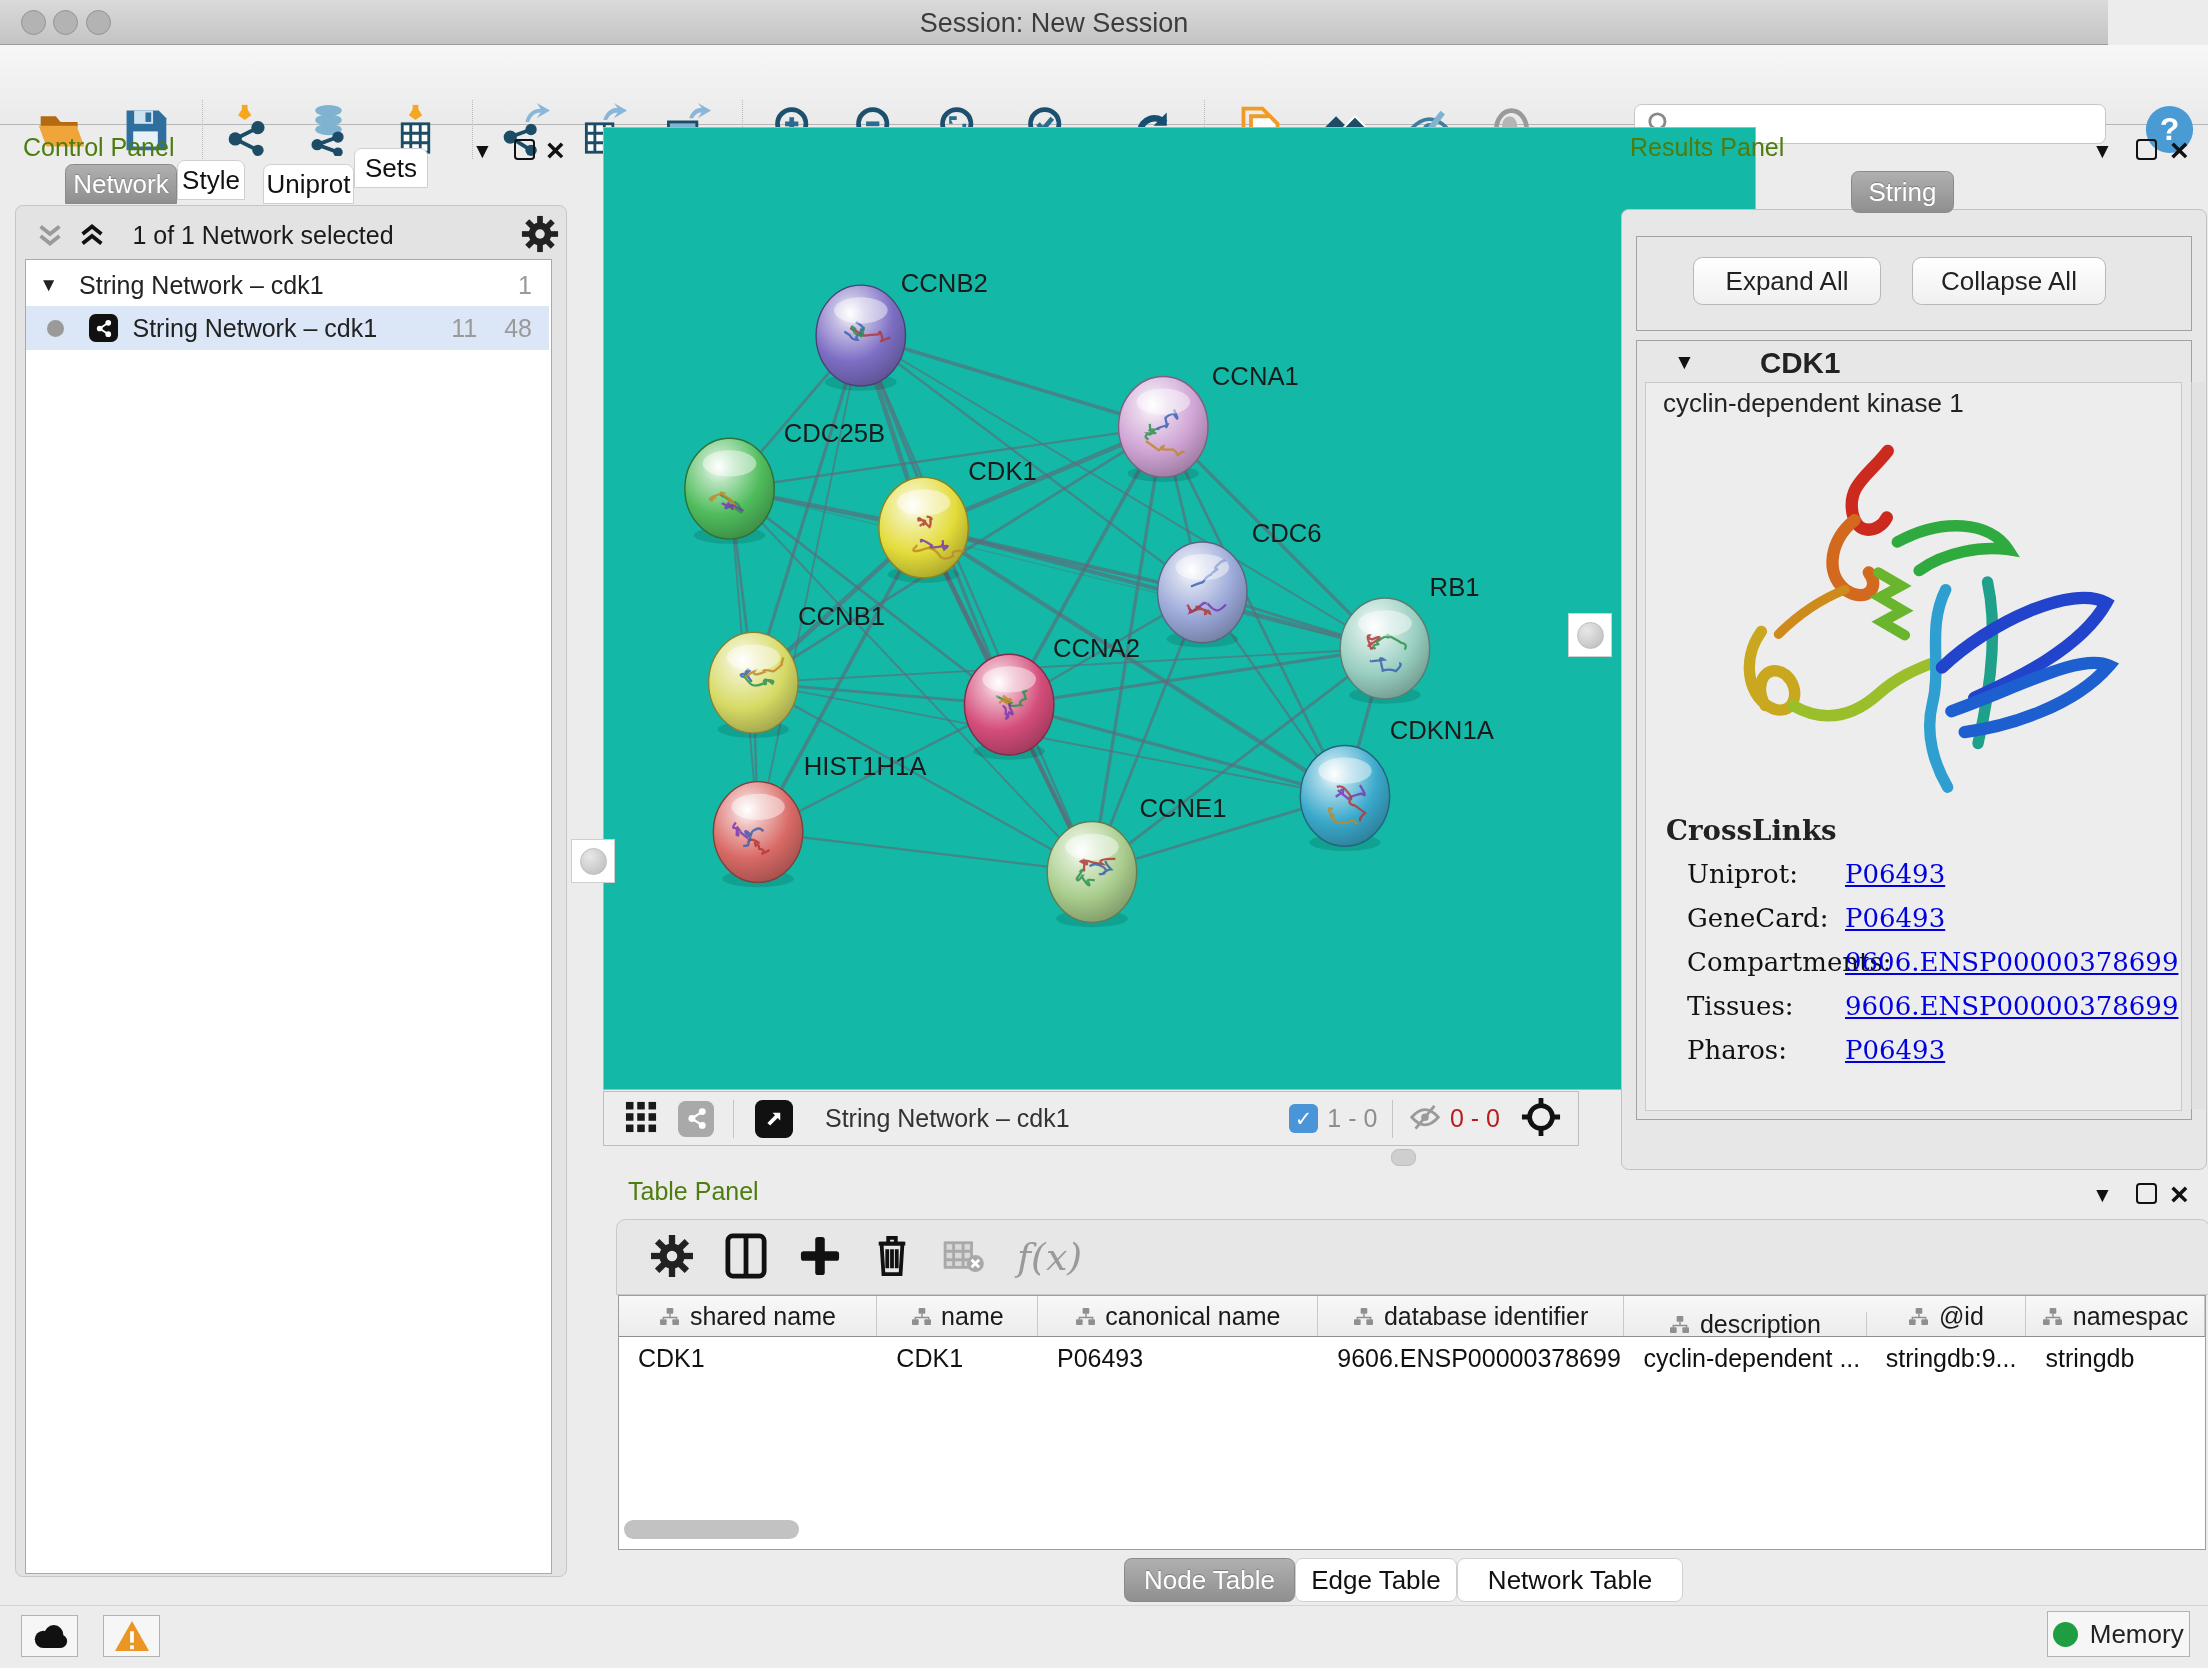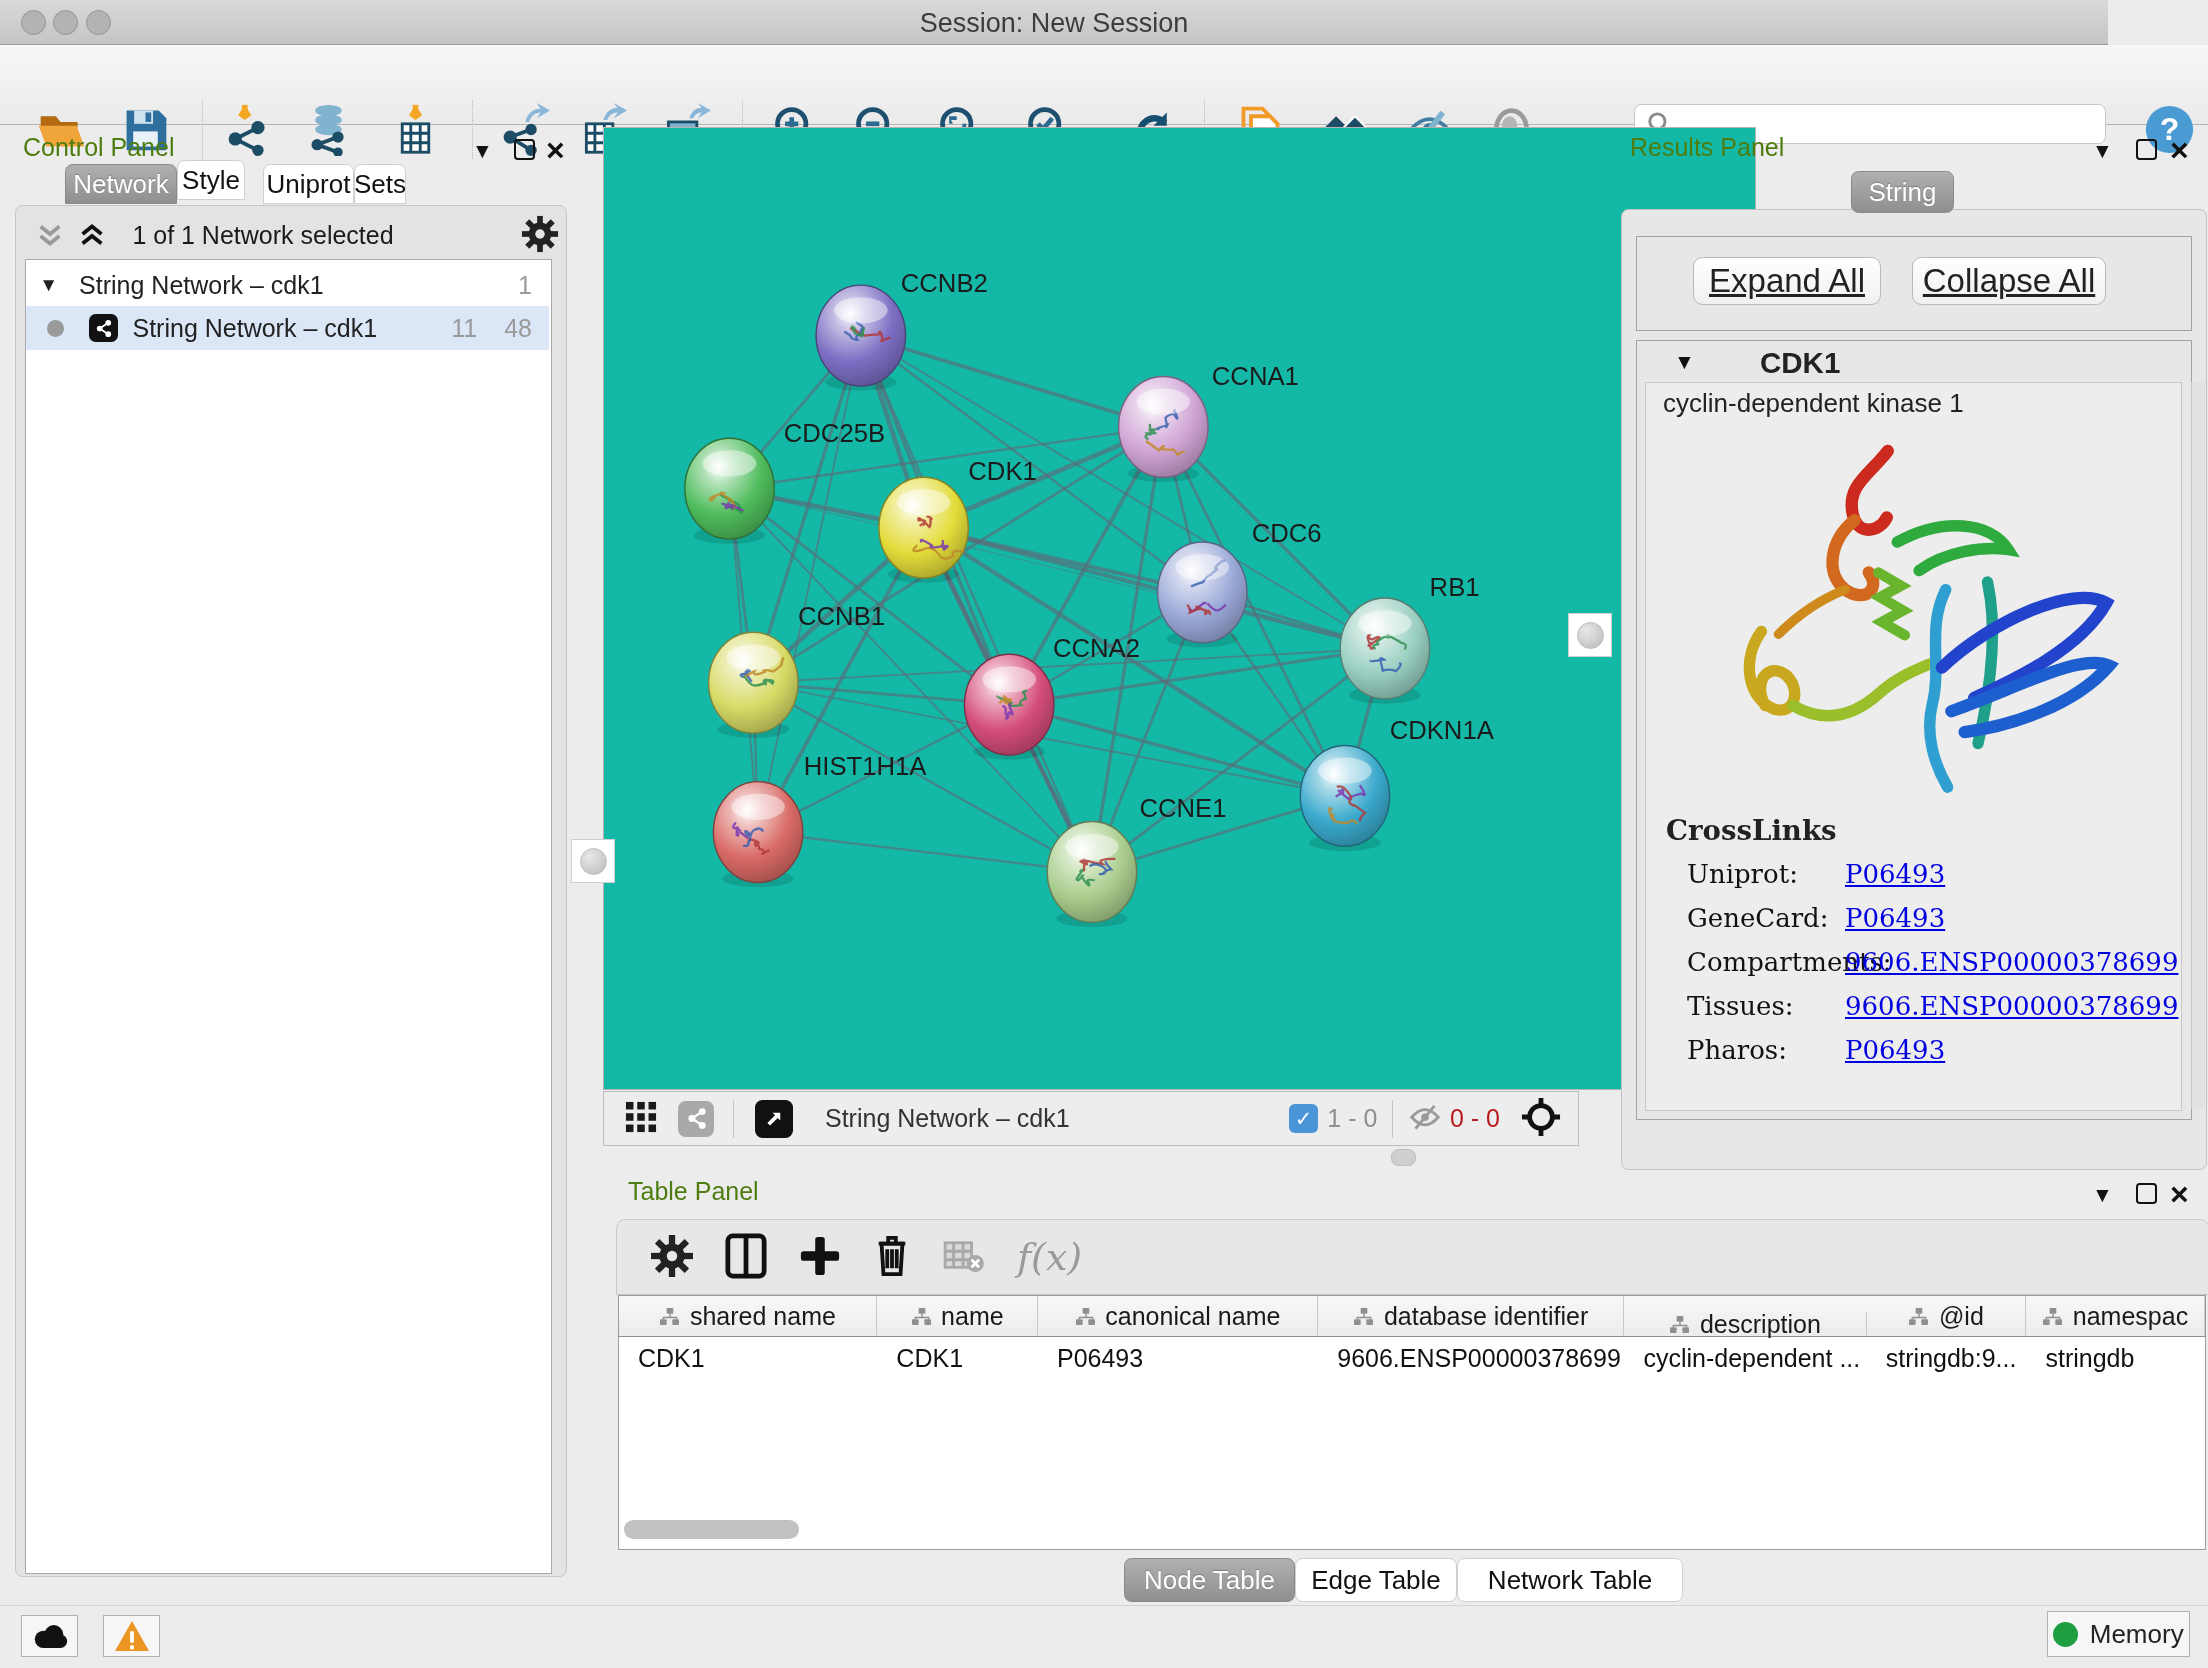--- a/index.html
+++ b/index.html
@@ -37,21 +37,21 @@
   .cnt{color:#9a9a9a;}
   .badge{width:28.5px;height:28.5px;border-radius:6.7px;background:#111;display:flex;align-items:center;justify-content:center;}
   
   #netview{left:603px;top:127px;width:1153px;height:963px;background:#14b8a6;border:1px solid #b3b3b3;box-sizing:border-box;}
   #netbar{left:603px;top:1091px;width:976px;height:55px;background:#ededed;
      border:1px solid #bdbdbd;box-sizing:border-box;display:flex;align-items:center;}
   
   #rp-box{left:1621px;top:209px;width:584px;height:959px;background:#e7e7e7;border:1px solid #c2c2c2;border-radius:7.6px;}
   #rp-btnbox{left:1636px;top:236px;width:554px;height:93px;border:1px solid #a2a2a2;}
   .rp-btn{top:257px;height:46px;background:linear-gradient(#ffffff,#f0f0f0);border:1px solid #b8b8b8;border-radius:9.5px;
-     font-size:33px;display:flex;align-items:center;justify-content:center;text-decoration:underline;}
+     font-size:26px;display:flex;align-items:center;justify-content:center;}
   #rp-sec{left:1636px;top:340px;width:554px;height:778px;border:1px solid #a2a2a2;}
   #rp-inner{left:1645px;top:382px;width:535px;height:727px;background:#ededed;border:1px solid #c9c9c9;}
   .serif{font-family:"DejaVu Serif","Liberation Serif",serif;}
   .xl-label{font-size:26px;color:#111;}
   .xl-link{font-size:26px;color:#0000e0;text-decoration:underline;}
   
   #tp-tools{left:616px;top:1219px;width:1592px;height:74px;background:#e7e7e7;border:1px solid #c9c9c9;
      border-radius:9.5px 9.5px 0 0;display:flex;align-items:center;}
   #tp-table{left:618px;top:1295px;width:1588px;height:255px;background:#fff;border:1px solid #9c9c9c;box-sizing:border-box;}
   #tp-head{display:flex;height:40px;background:linear-gradient(#f8f8f8,#ececec);border-bottom:1.9px solid #8d8d8d;}
@@ -251,21 +251,21 @@
 </div>
 
 <div class="abs ptitle" style="left:23px;top:133px">Control Panel</div>
 <div class="abs tri" style="left:472px;top:139px">▼</div>
 <div class="abs sqr" style="left:514px;top:139px"></div>
 <div class="abs xx" style="left:546px;top:139px">×</div>
 
 <div class="abs tab sel" style="left:65px;top:164px;width:112px;height:40px;border-radius:7.6px 7.6px 0 0">Network</div>
 <div class="abs tab" style="left:177px;top:160px;width:68px;height:40px;border-radius:7.6px 7.6px 0 0">Style</div>
 <div class="abs tab" style="left:263px;top:164px;width:91px;height:40px;border-radius:7.6px 7.6px 0 0">Uniprot</div>
-<div class="abs tab" style="left:354px;top:164px;width:52px;height:40px;border-radius:7.6px 7.6px 0 0">Sets</div>
+<div class="abs tab" style="left:354px;top:148px;width:74px;height:40px;border-radius:7.6px 7.6px 0 0">Sets</div>
 
 <div class="abs" id="cp-box"></div>
 <div class="abs" style="left:34px;top:219px">
   <svg width="32" height="32" viewBox="0 0 34 34" fill="none" stroke="#9a9a9a" stroke-width="4">
       <path d="M7 8l10 8 10-8M7 18l10 8 10-8"></path>
     </svg>
 </div>
 <div class="abs" style="left:76px;top:219px">
   <svg width="32" height="32" viewBox="0 0 34 34" fill="none" stroke="#111" stroke-width="4">
       <path d="M7 26l10-8 10 8M7 16l10-8 10 8"></path>

